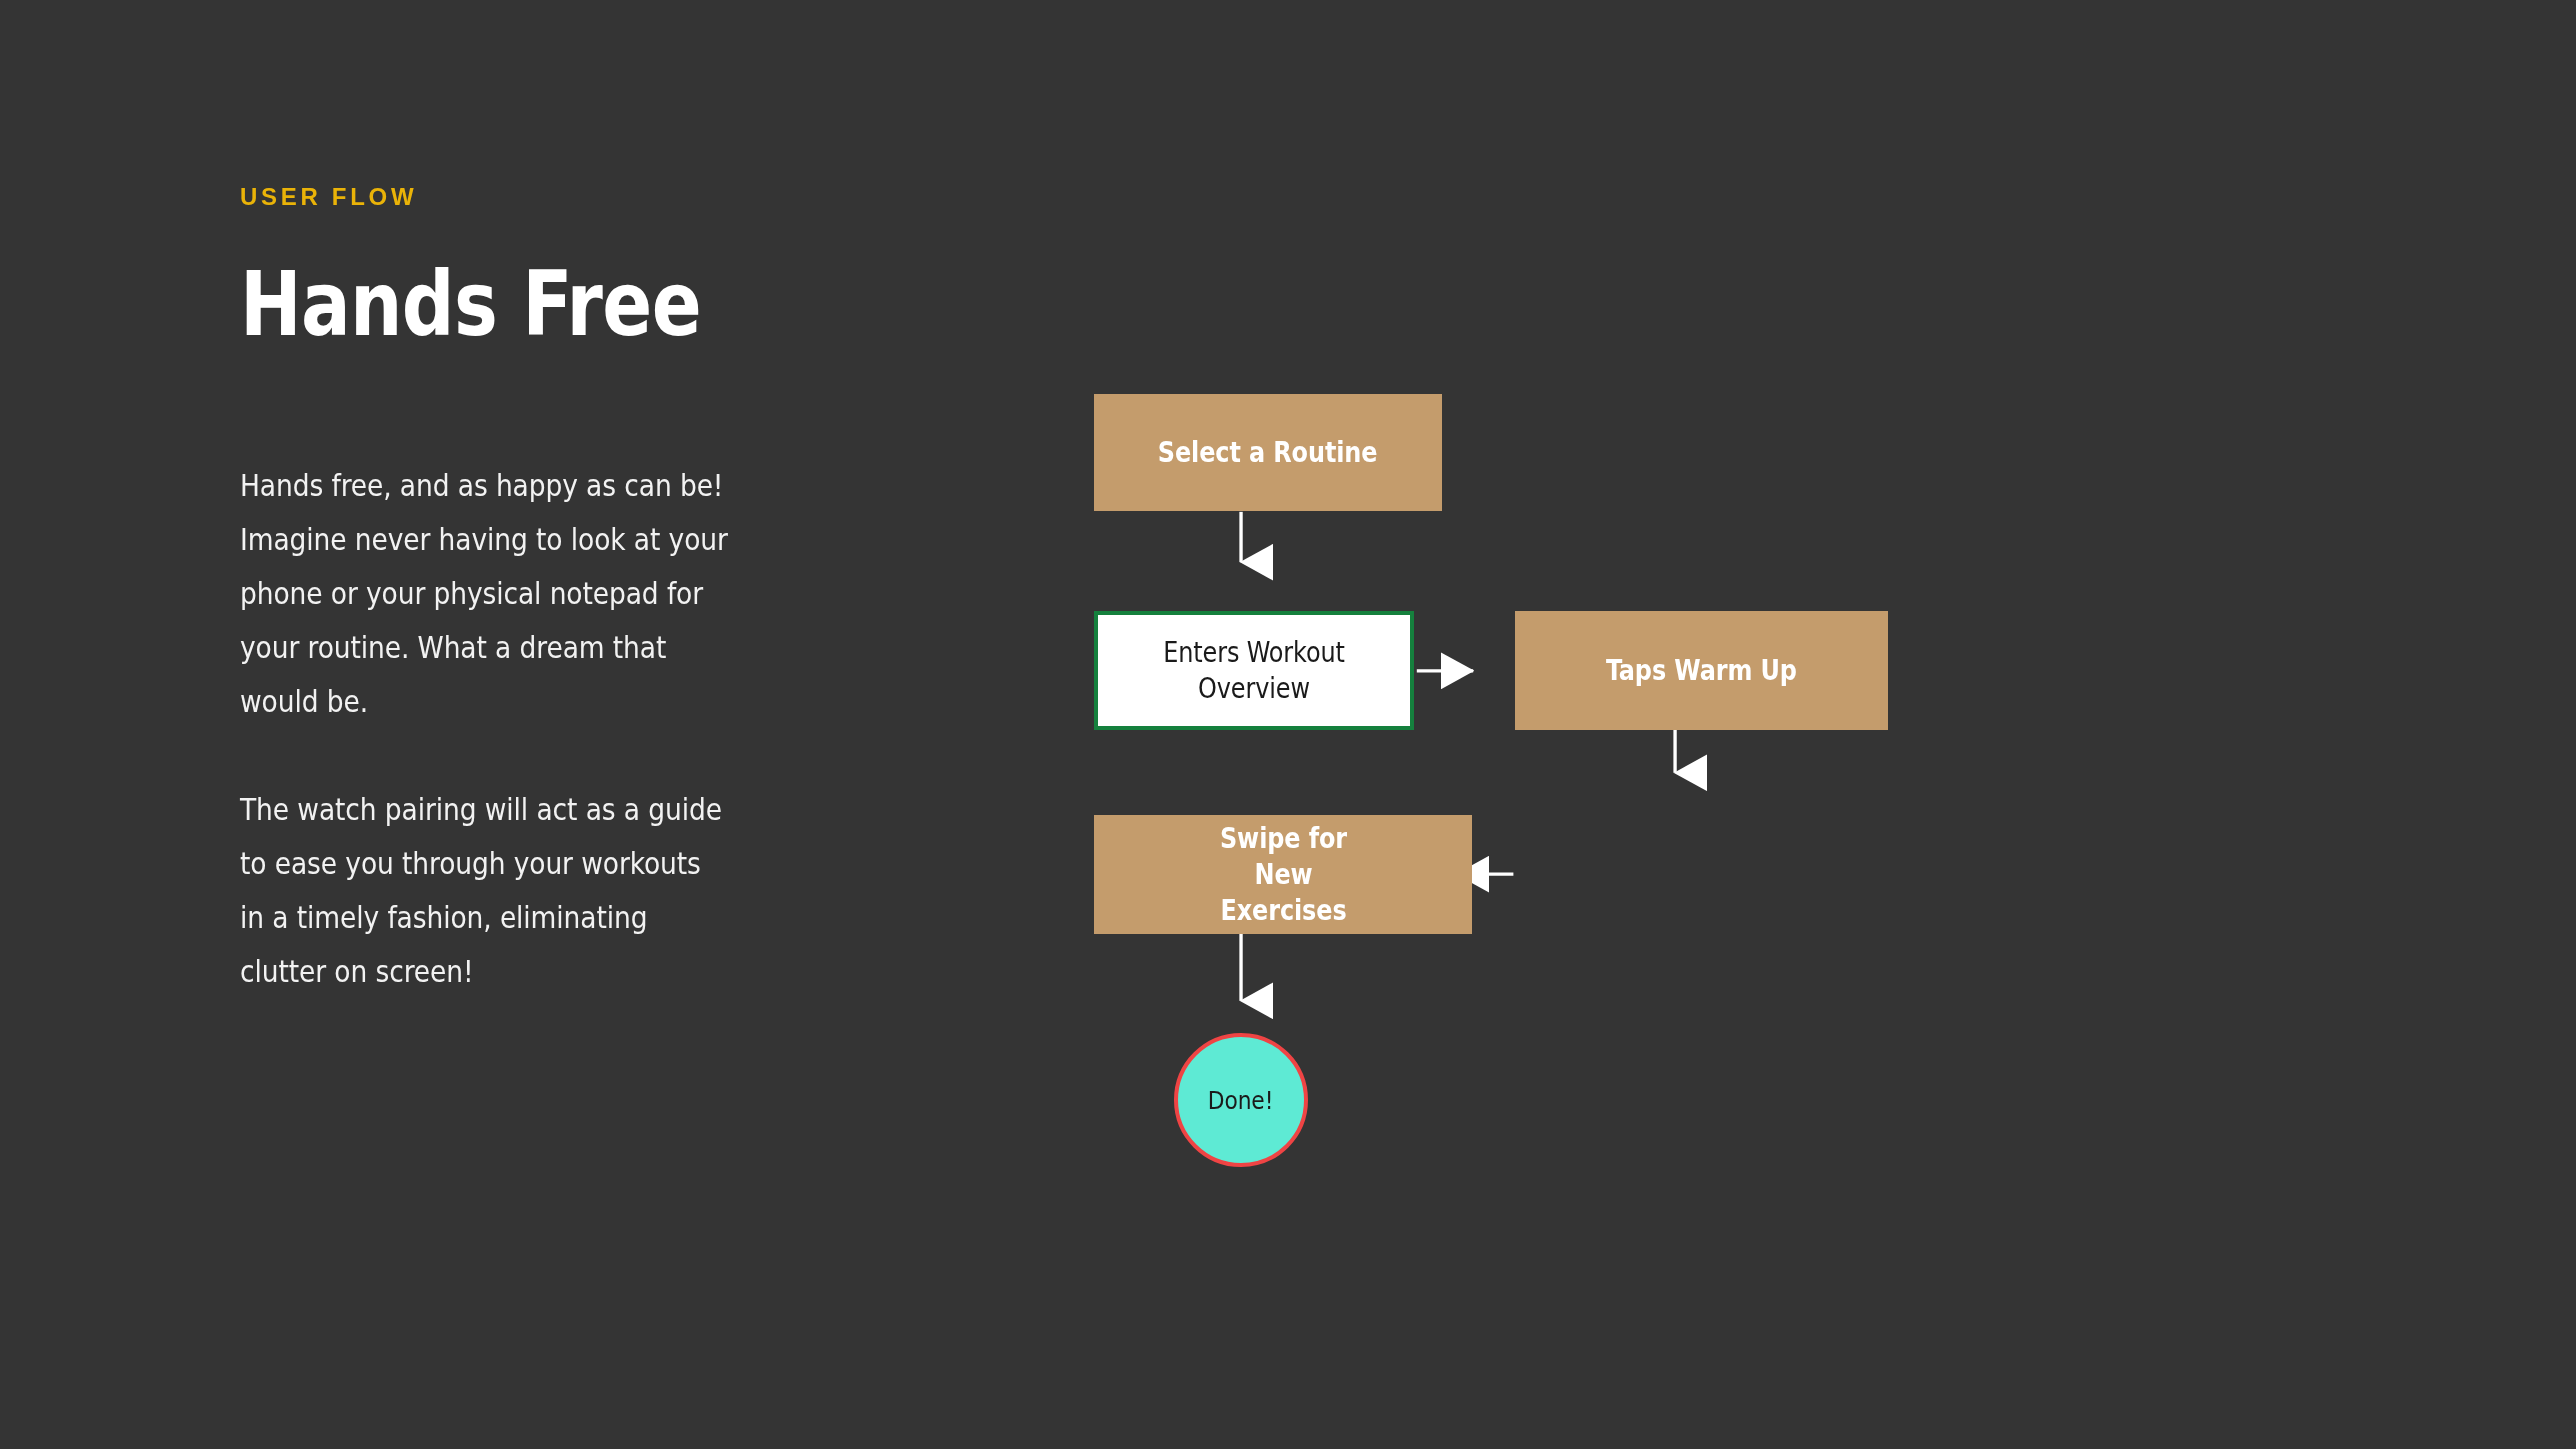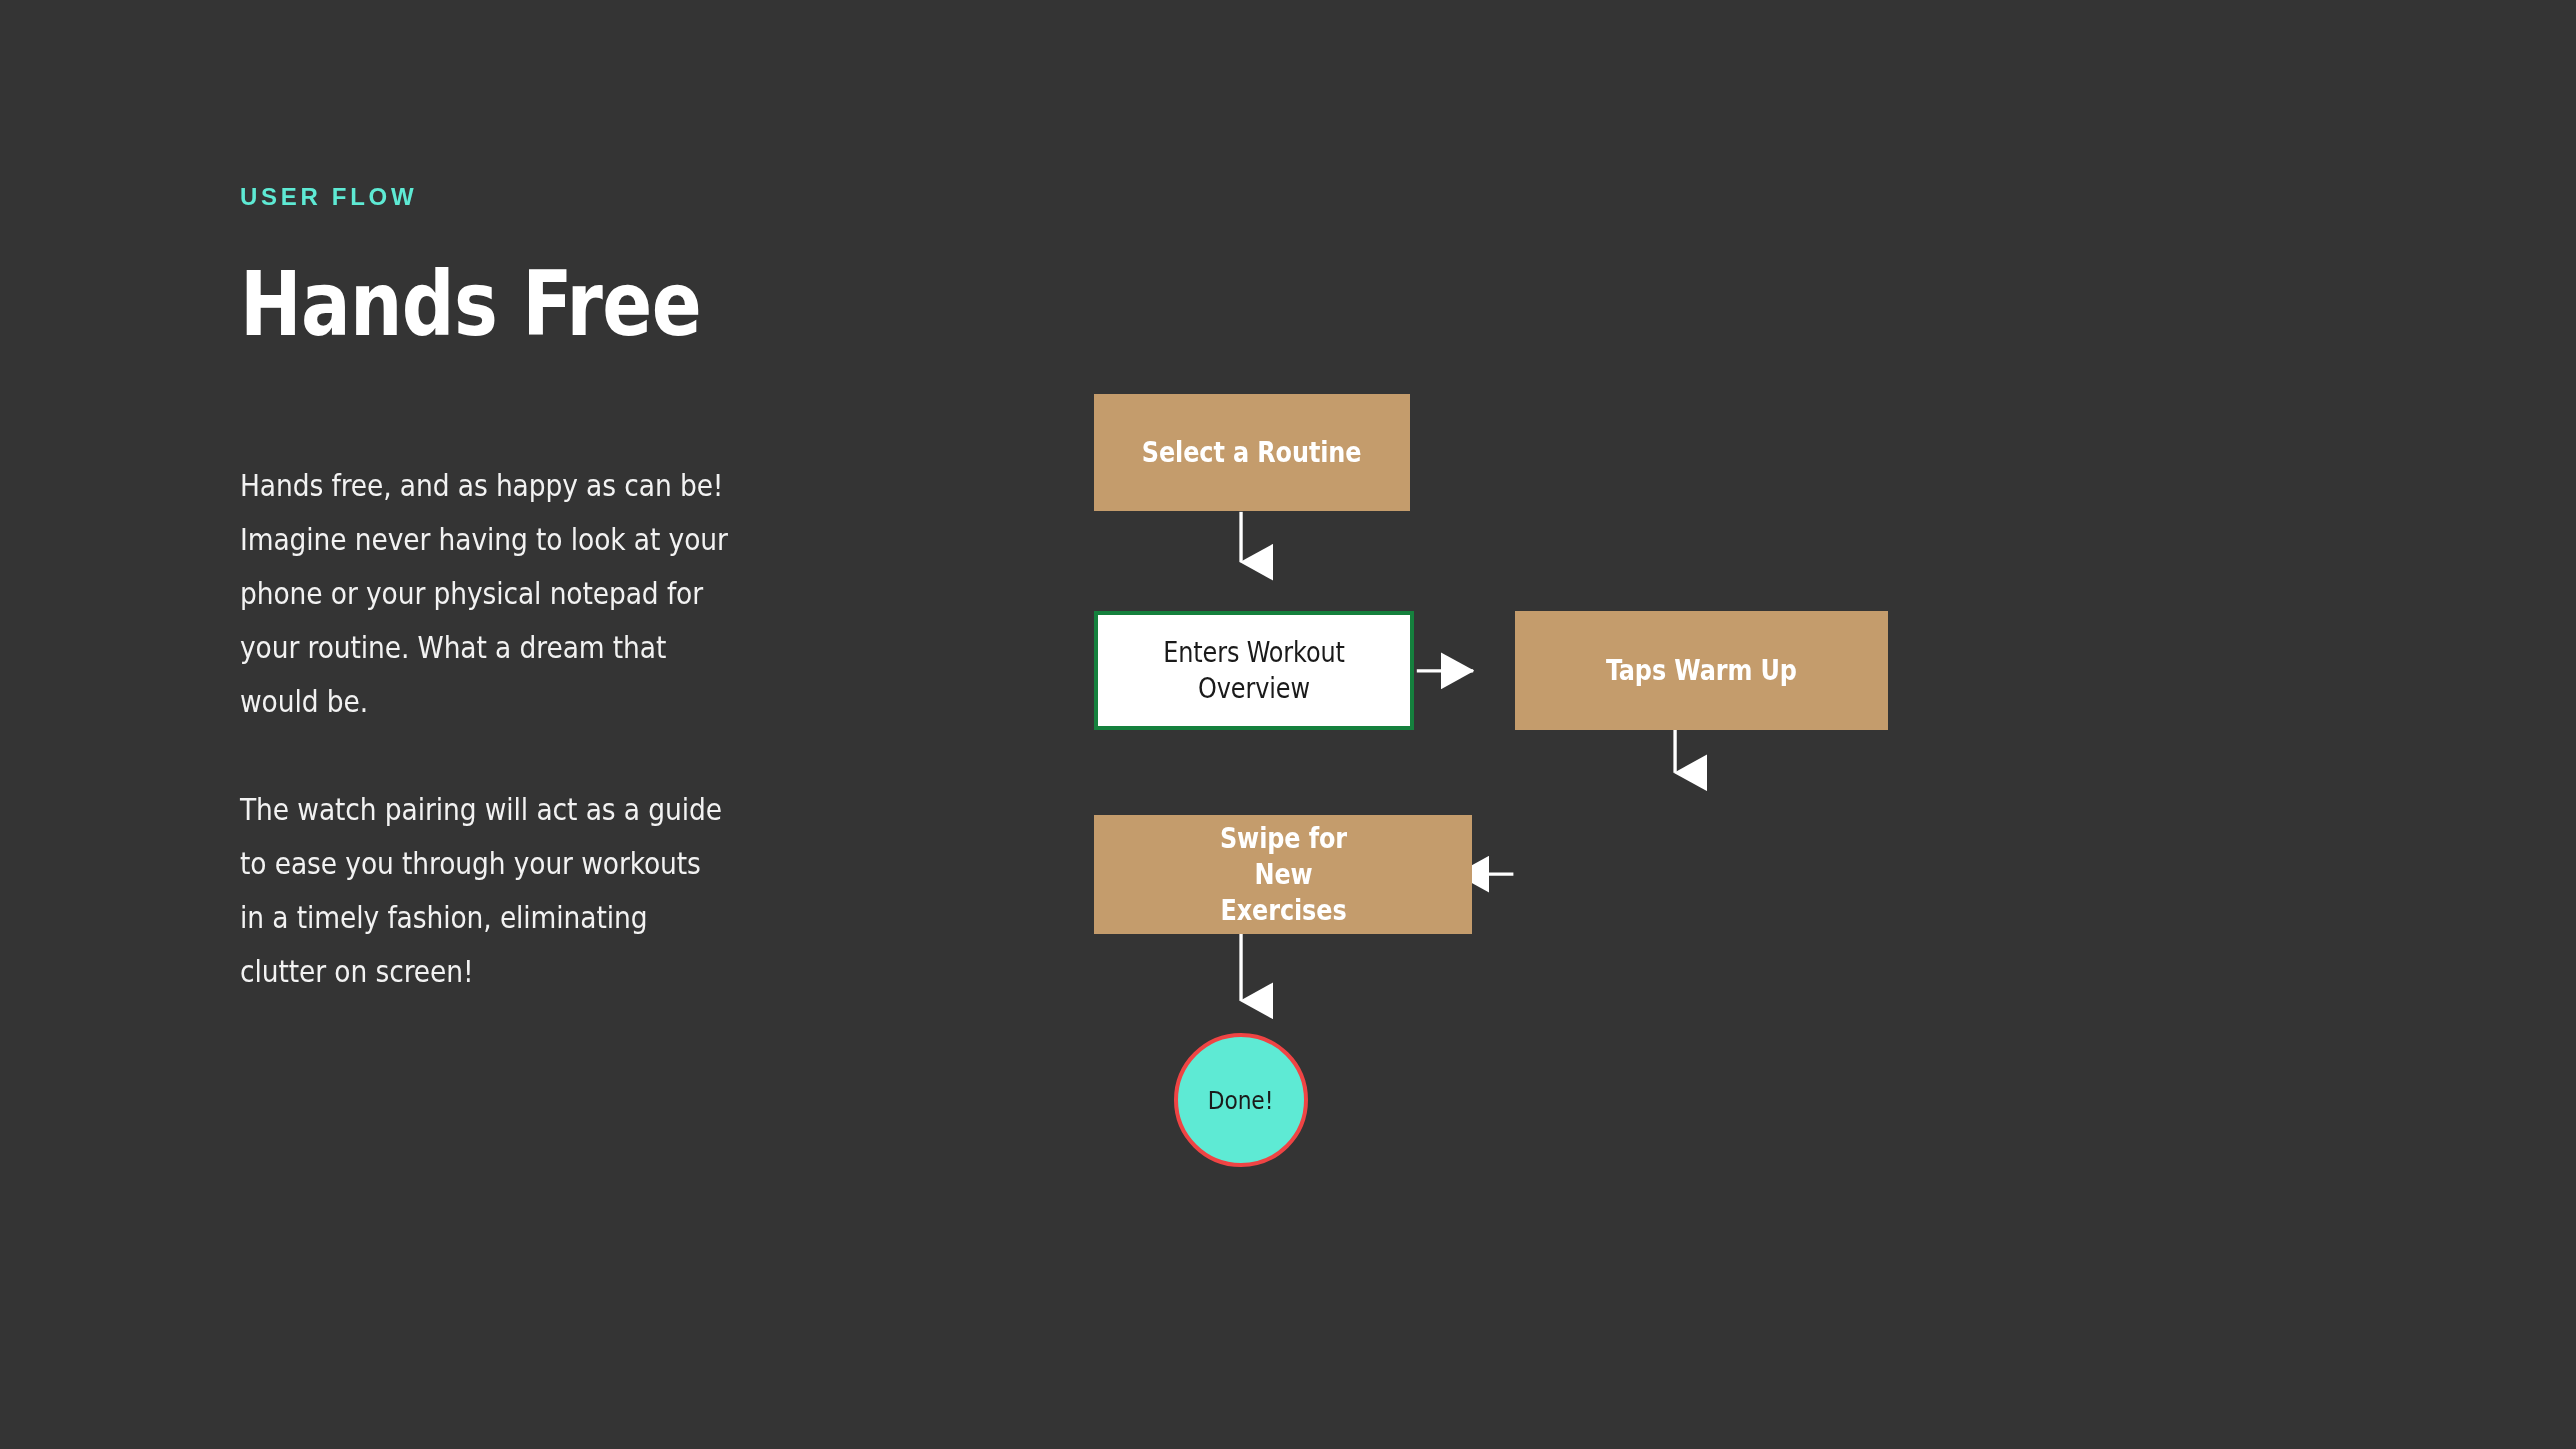--- a/index.html
+++ b/index.html
@@ -21,21 +21,21 @@
     position: absolute;
     left: 240px;
     top: 185px;
     width: 523px;
   }
   .eyebrow {
     font-family: "Liberation Sans", sans-serif;
     font-size: 24px;
     font-weight: 700;
     letter-spacing: 3.7px;
-    color: #5eead4;
+    color: #eab308;
     line-height: 1;
     margin: 0 0 51px 0;
   }
   .headline {
     font-family: "DejaVu Sans Condensed", "DejaVu Sans", sans-serif;
     font-size: 89px;
     font-weight: 700;
     color: #ffffff;
     line-height: 1.0;
     letter-spacing: -0.7px;
@@ -151,21 +151,21 @@
 
       <line x1="2112" y1="1000" x2="2196" y2="1000" stroke="#ffffff" stroke-width="5" marker-end="url(#head-right)"></line>
 
       <line x1="2497" y1="1088" x2="2497" y2="1152" stroke="#ffffff" stroke-width="5" marker-end="url(#head-down)"></line>
 
       <line x1="2256" y1="1303" x2="2172" y2="1303" stroke="#ffffff" stroke-width="5" marker-end="url(#head-left)"></line>
 
       <line x1="1850" y1="1392" x2="1850" y2="1492" stroke="#ffffff" stroke-width="5" marker-end="url(#head-down)"></line>
     </svg>
 
-    <div class="node tan" style="left:1094px; top:394px; width:316px; height:117px;">
+    <div class="node tan" style="left:1094px; top:394px; width:348px; height:117px;">
       <span class="node-label">Select a Routine</span>
     </div>
 
     <div class="node white" style="left:1094px; top:611px; width:320px; height:119px;">
       <span class="node-label">Enters Workout Overview</span>
     </div>
 
     <div class="node tan" style="left:1515px; top:611px; width:373px; height:119px;">
       <span class="node-label">Taps Warm Up</span>
     </div>

